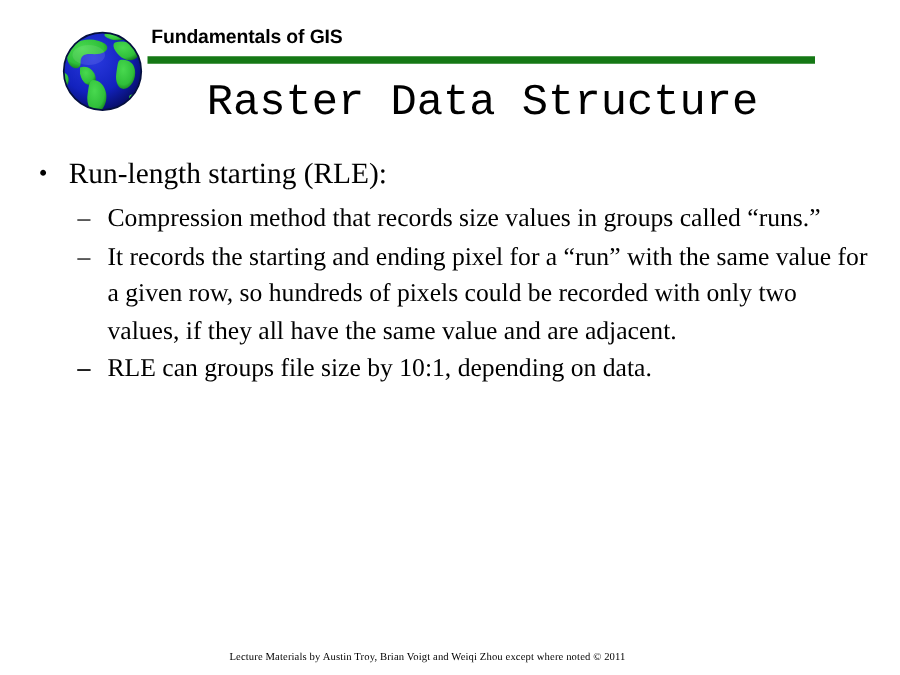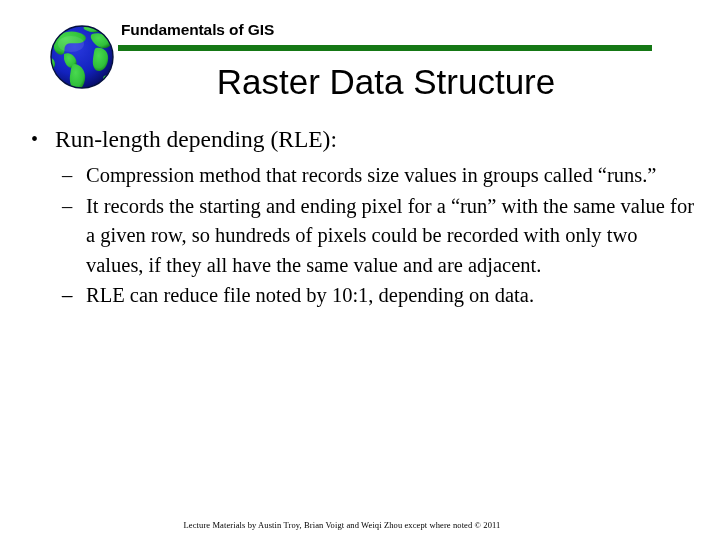--- a/index.html
+++ b/index.html
@@ -55,21 +55,21 @@
     height: 6px;
     background: #157815;
   }
 
   #slide-title {
     position: absolute;
     left: 0;
     top: 61px;
     width: 720px;
     text-align: center;
-    font-family: Liberation Sans, sans-serif;
+    font-family: Liberation Mono, monospace;
     font-size: 35px;
     line-height: 42px;
     color: #000000;
     padding-left: 52px;
     box-sizing: border-box;
     white-space: nowrap;
   }
 
   
   #slide-body {
@@ -174,35 +174,35 @@
 
   <div id="header-rule"></div>
 
   <div id="slide-title">Raster Data Structure</div>
 </div>
 
 <div id="slide-body">
 
   <div class="bullet-l1">
     <span class="marker">•</span>
-    <span>Run-length depending (RLE):</span>
+    <span>Run-length starting (RLE):</span>
   </div>
 
   <ul class="sublist">
     <li class="bullet-l2">
       <span class="marker">–</span>
       <span>Compression method that records size values in groups called “runs.”</span>
     </li>
     <li class="bullet-l2">
       <span class="marker">–</span>
       <span>It records the starting and ending pixel for a “run” with the same value for a given row, so hundreds of pixels could be recorded with only two values, if they all have the same value and are adjacent.</span>
     </li>
     <li class="bullet-l2">
       <span class="marker">–</span>
     </li>
     <li class="bullet-l2">
       <span class="marker">–</span>
-      <span>RLE can reduce file noted by 10:1, depending on data.</span>
+      <span>RLE can groups file size by 10:1, depending on data.</span>
     </li>
   </ul>
 </div>
 
 <div id="slide-footer">Lecture Materials by Austin Troy, Brian Voigt and Weiqi Zhou except where noted © 2011</div>
 
 </body></html>

